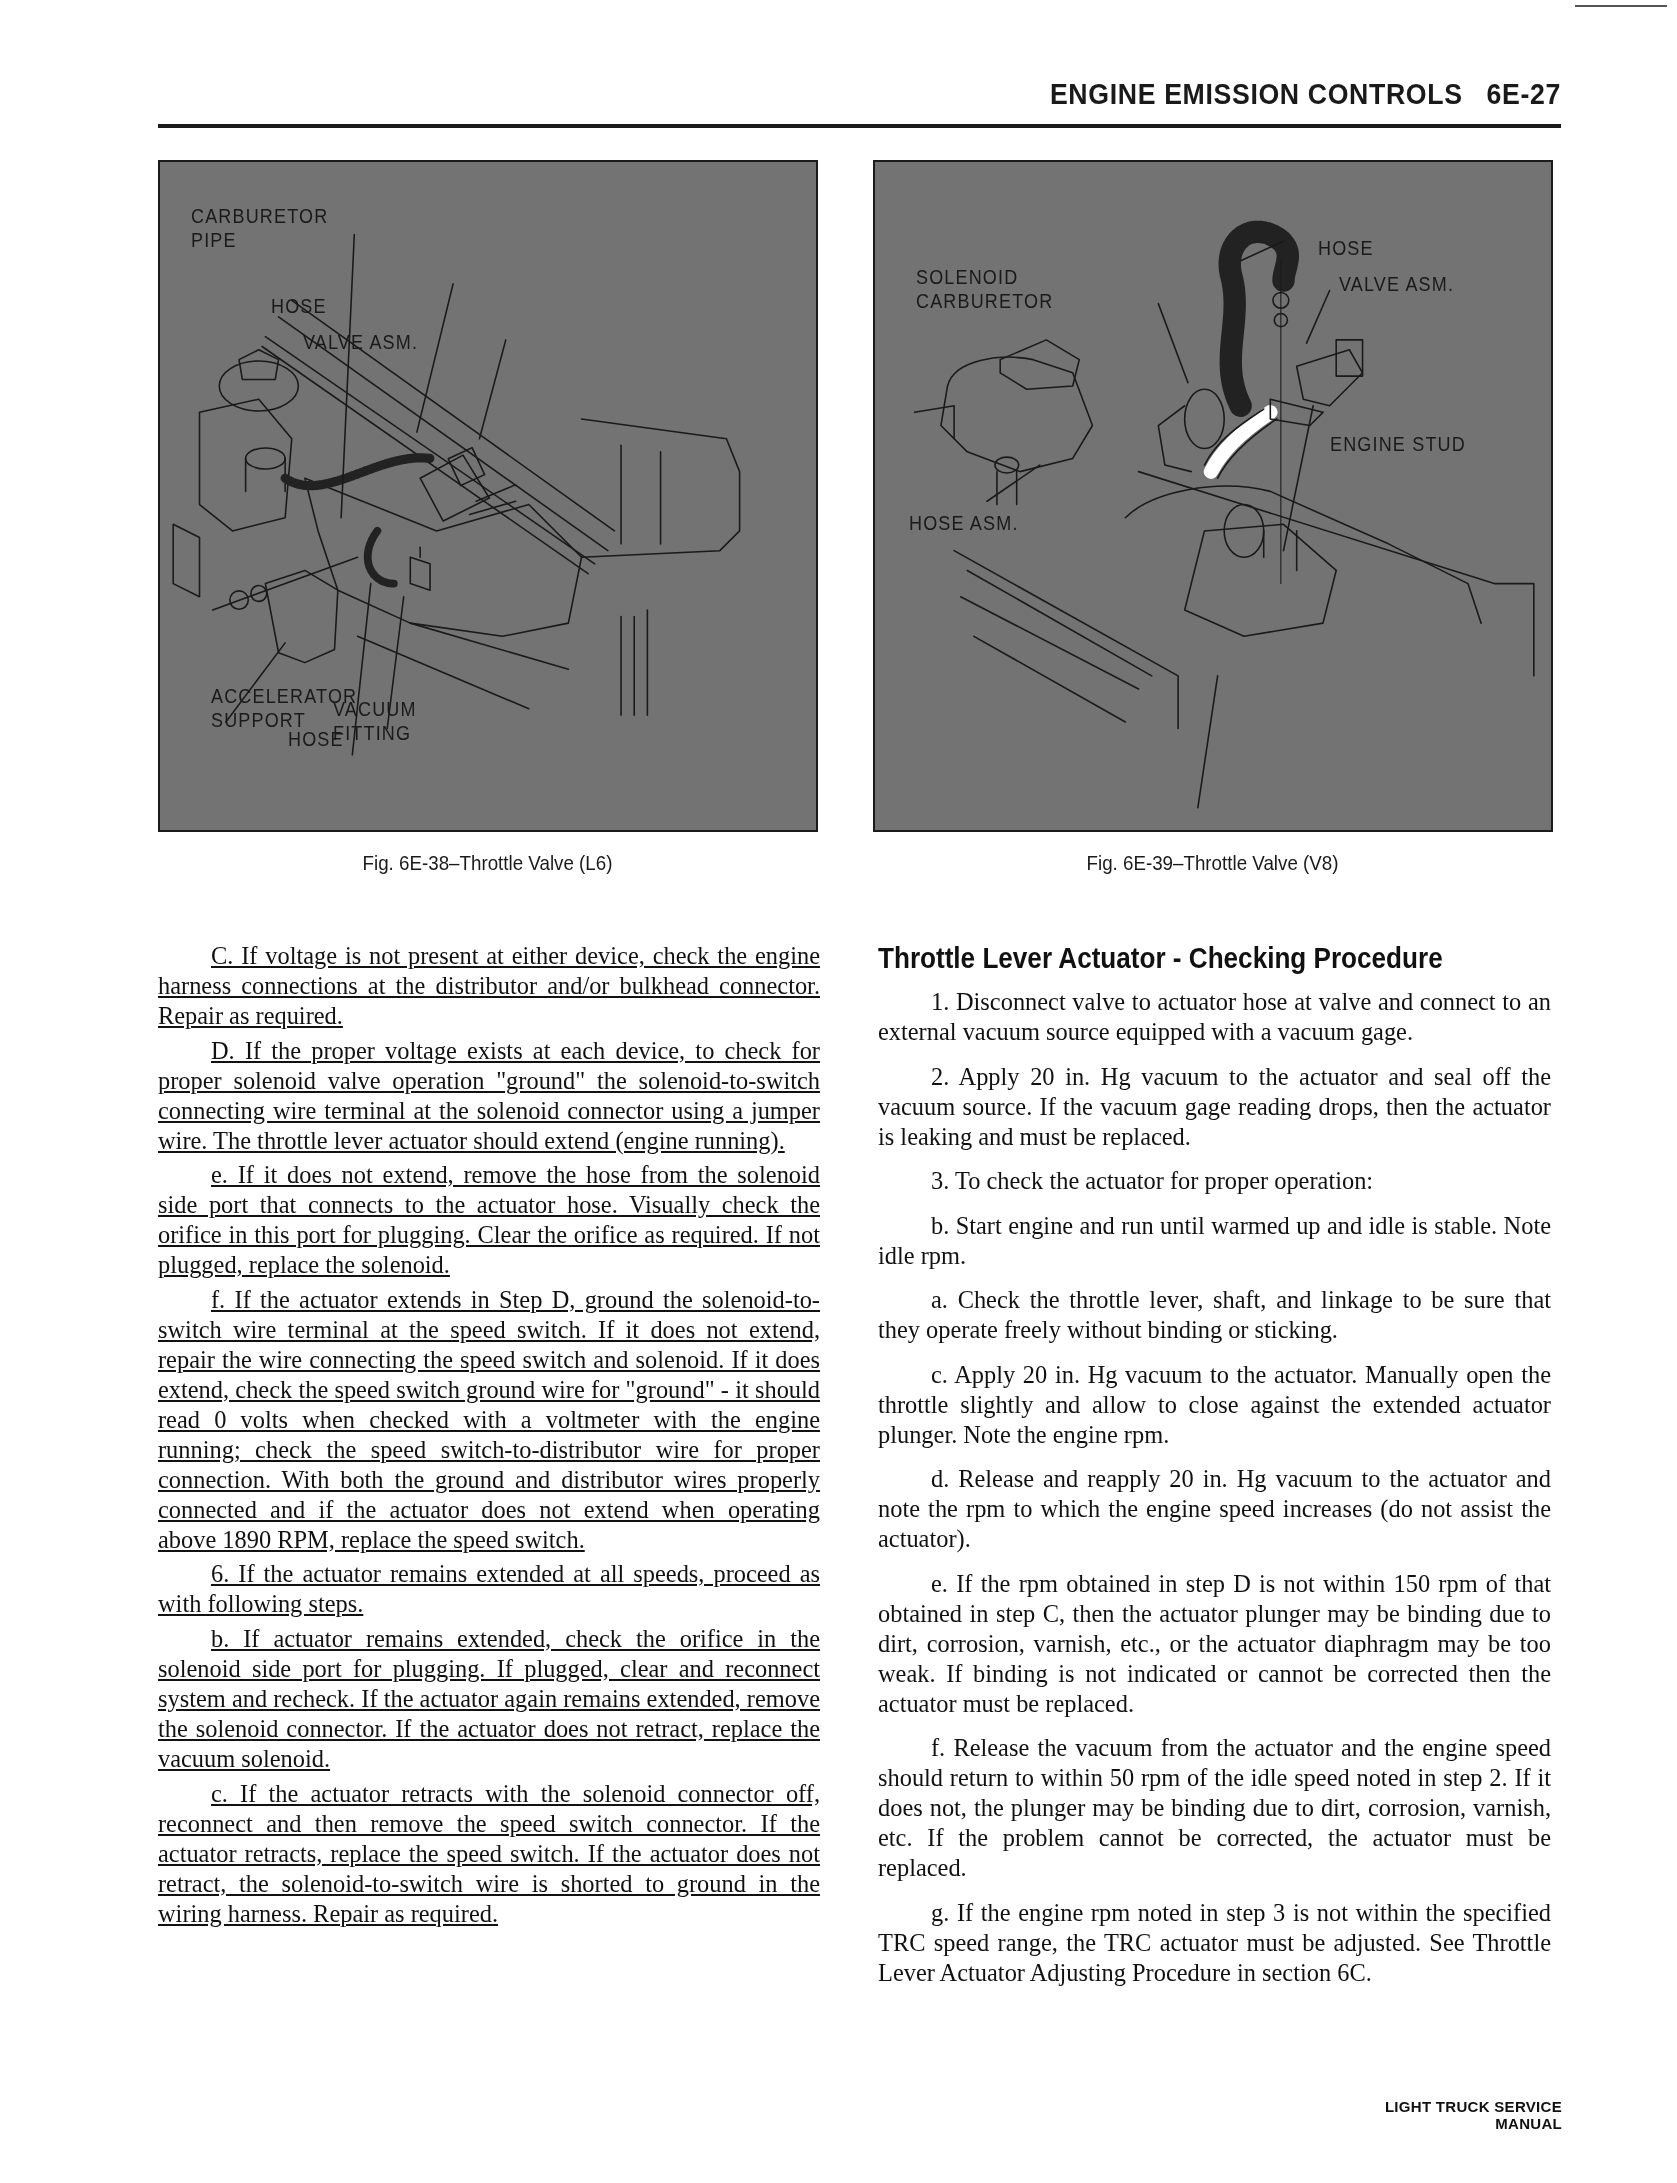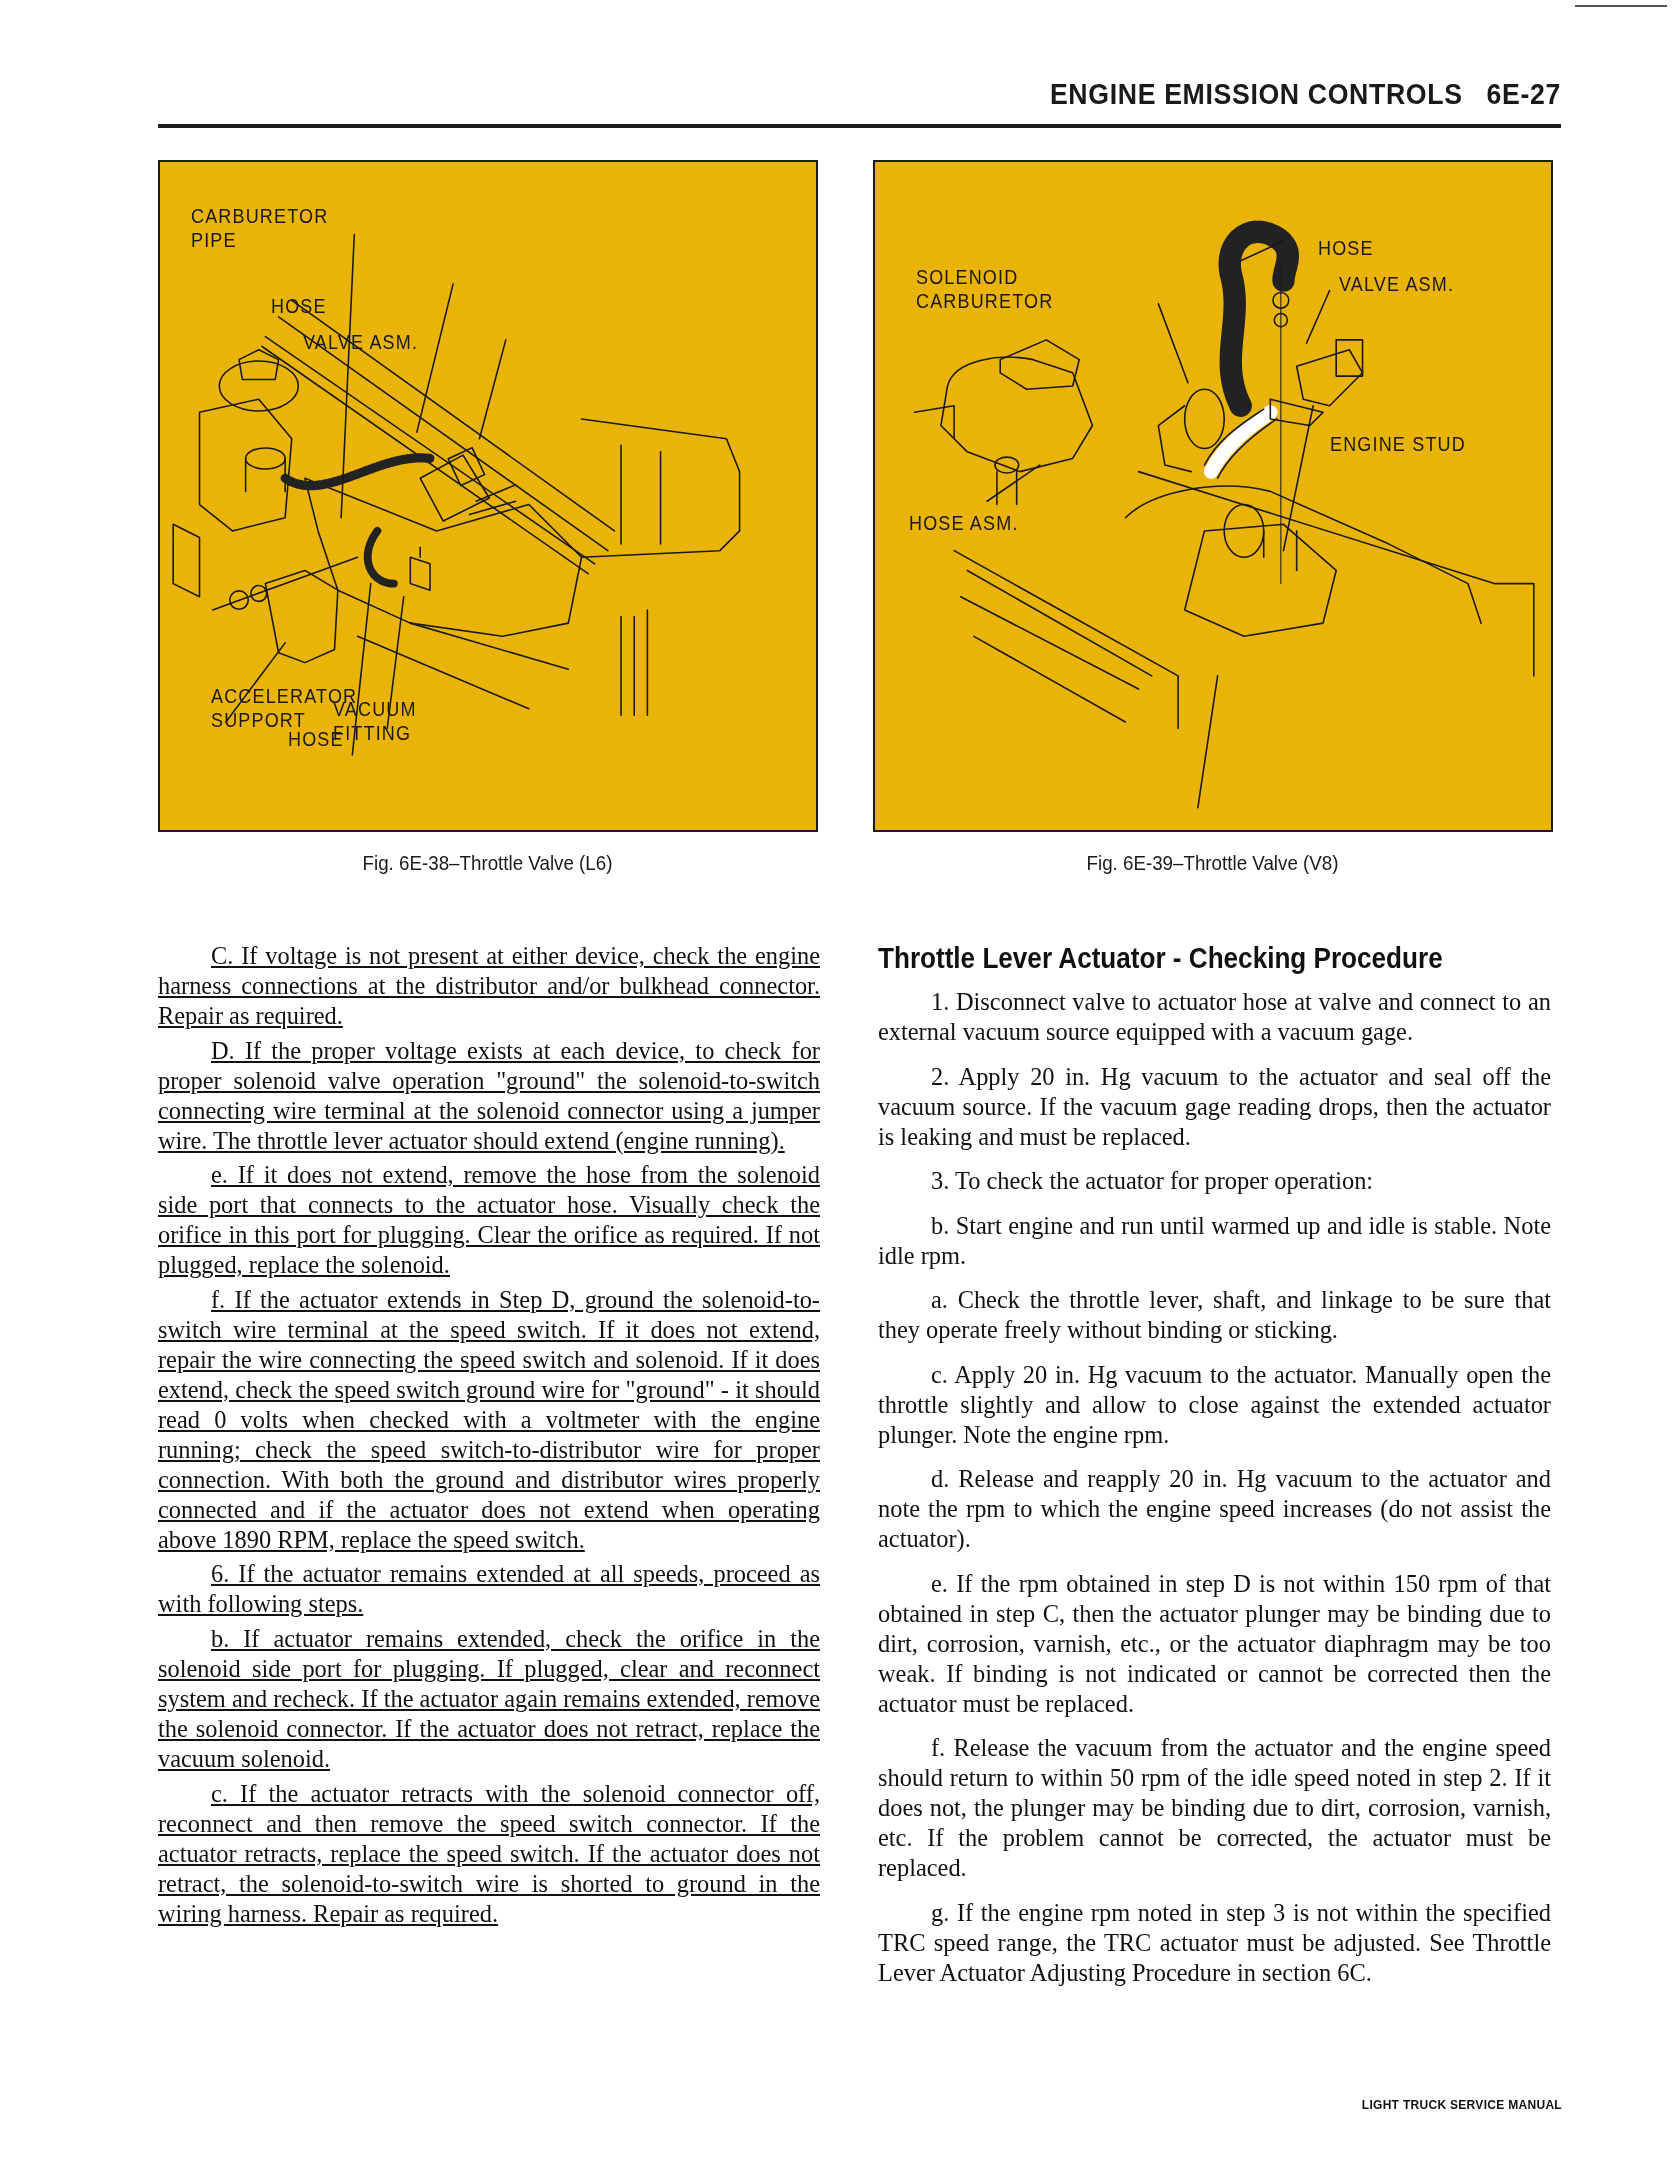--- a/index.html
+++ b/index.html
@@ -13,21 +13,21 @@
     letter-spacing: 0.7px; color: #1a1a1a; transform: scaleX(0.92); transform-origin: right center;
   }
   .header-title .pg { margin-left: 26px; }
   .header-rule {
     position: absolute; left: 158px; top: 124px; width: 1403px; height: 4px; background: #1b1b1b;
   }
   .top-right-mark {
     position: absolute; left: 1575px; top: 5.3px; width: 92px; height: 1.3px; background: #555;
   }
   .figure-box {
-    position: absolute; border: 2.6px solid #1b1b1b; background: #eab308;
+    position: absolute; border: 2.6px solid #1b1b1b; background: #737373;
   }
   #fig1 { left: 158px; top: 160px; width: 656px; height: 668px; }
   #fig2 { left: 873px; top: 160px; width: 676px; height: 668px; }
   .figure-box svg { position: absolute; left: 0; top: 0; }
   .callout {
     position: absolute; font-family: "Liberation Sans", sans-serif; font-size: 20px;
     line-height: 24px; letter-spacing: 1.3px; color: #1a1a1a; white-space: pre; transform: scaleX(0.9); transform-origin: left center;
   }
   .caption {
     position: absolute; font-family: "Liberation Sans", sans-serif; font-size: 20.4px;
@@ -41,21 +41,21 @@
   #col-right { left: 878px; top: 941px; width: 673px; }
   .col p { margin: 0 0 4.6px 0; text-indent: 53px; }
   .col p.gap { margin-bottom: 14.5px; }
   .section-heading {
     font-family: "Liberation Sans", sans-serif; font-weight: bold; font-size: 29px; line-height: 34px;
     margin: 0 0 12px 0; text-indent: 0 !important; letter-spacing: 0; transform: scaleX(0.9); transform-origin: left center;
     white-space: nowrap;
   }
   .footer-note {
     position: absolute; left: 1351px; top: 2098px; width: 211px; text-align: right;
-    font-family: "Liberation Sans", sans-serif; font-weight: bold; font-size: 12px; letter-spacing: 0.3px;
+    font-family: "Liberation Sans", sans-serif; font-weight: bold; font-size: 15px; letter-spacing: 0.3px;
   }
 </style>
 </head>
 <body>
 
 <div class="top-right-mark"></div>
 
 <div class="header-title">
   <span>ENGINE EMISSION CONTROLS</span><span class="pg">6E-27</span>
 </div>

